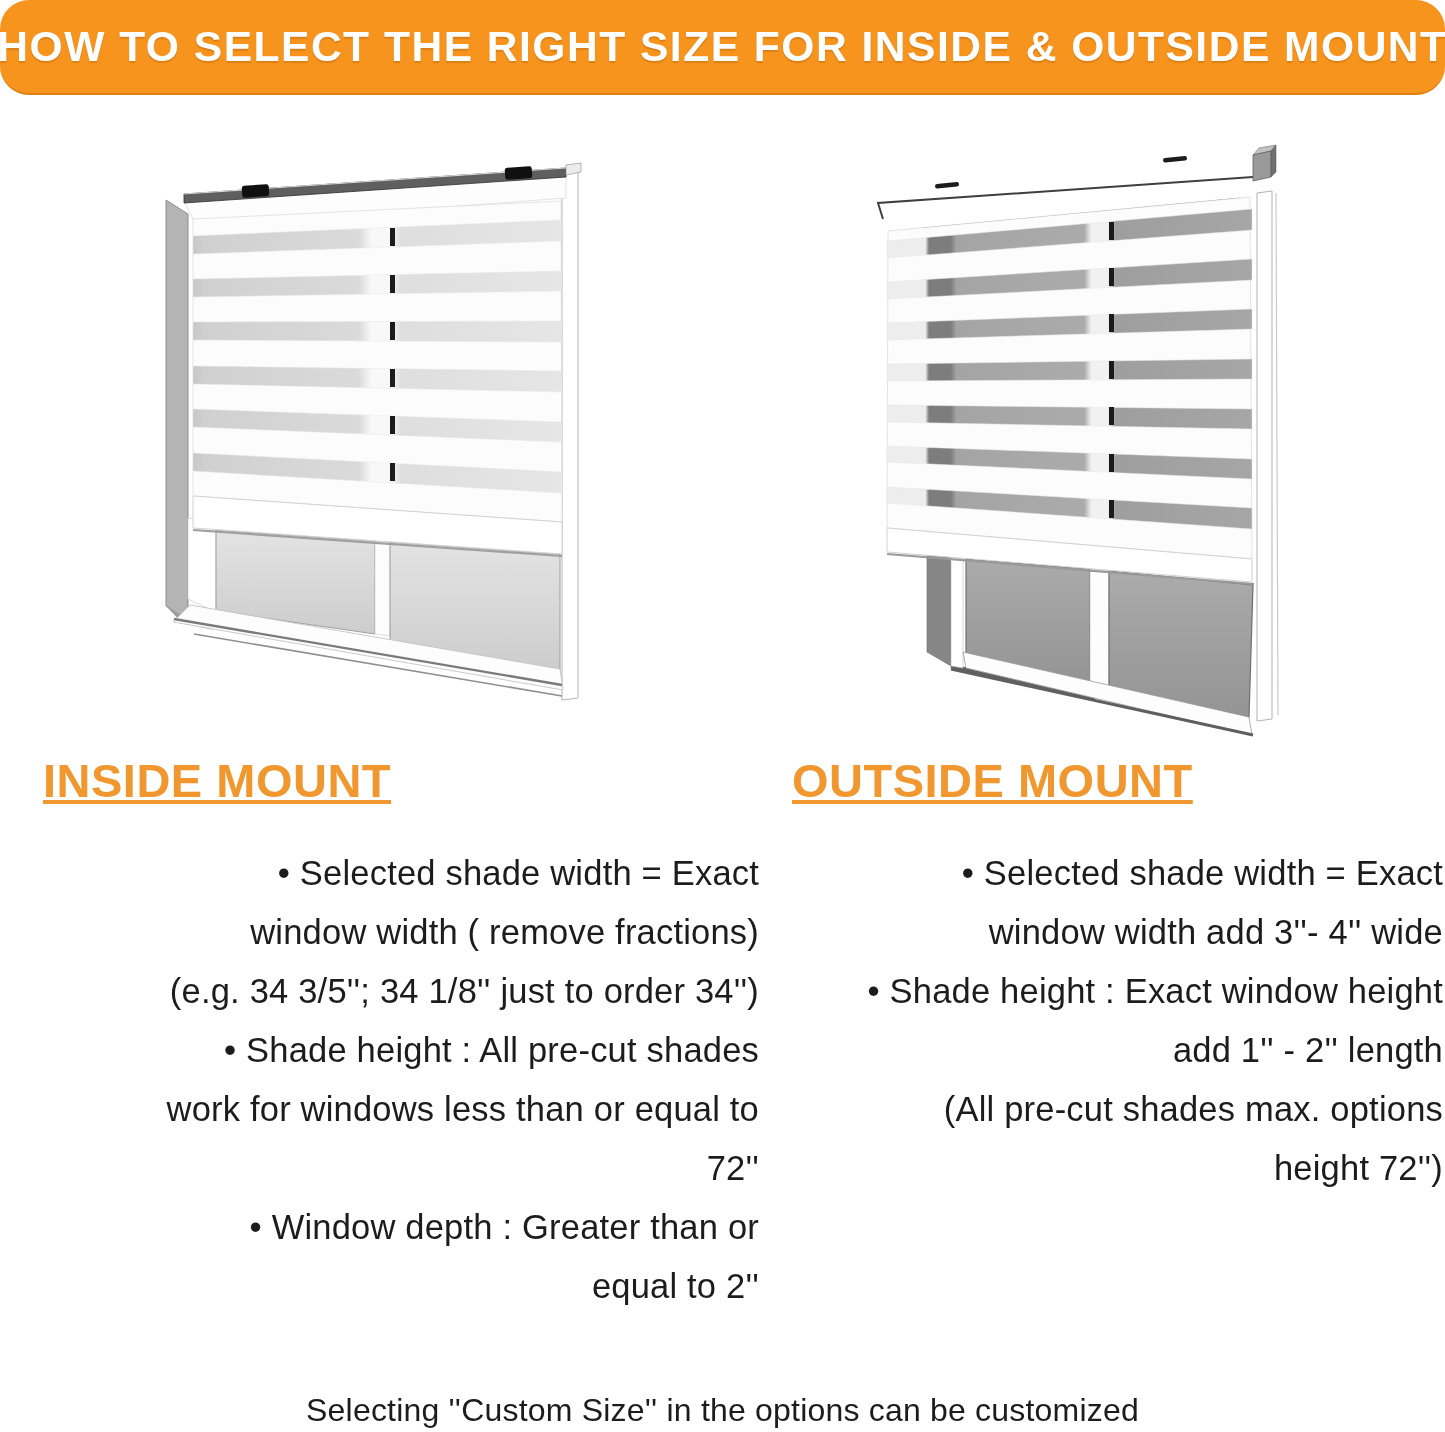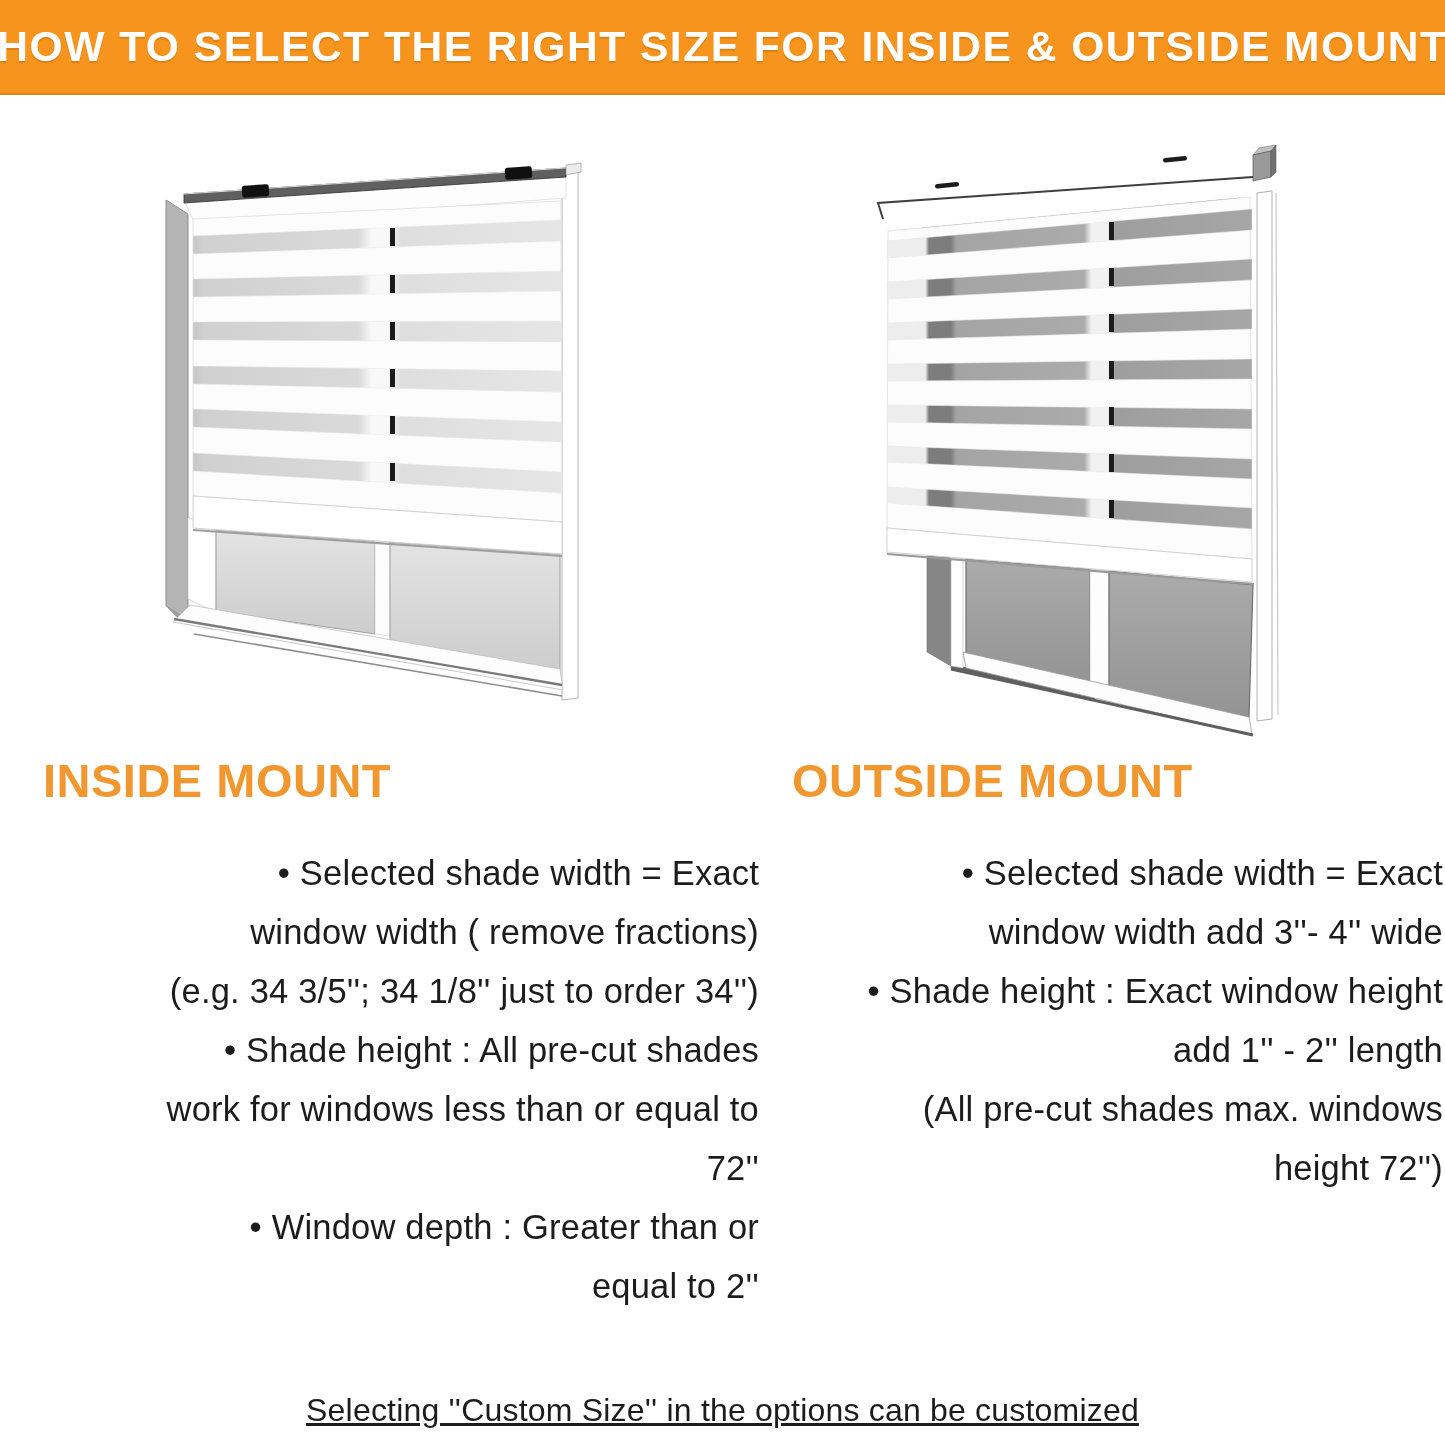--- a/index.html
+++ b/index.html
@@ -4,51 +4,51 @@
 <style>
   html,body{margin:0;padding:0;background:#ffffff;}
   .page{
     position:relative;width:1445px;height:1432px;overflow:hidden;background:#ffffff;
     font-family:"Liberation Sans","DejaVu Sans",sans-serif;
   }
   .banner{
     position:absolute;left:0;top:0;width:100%;height:93px;
     background:var(--banner-bg,#F7941D);
     border-bottom:2px solid #dd820f;
-    display:flex;align-items:center;justify-content:center;
+    display:flex;align-items:center;justify-content:center;border-radius:29px;
   }
   .banner-title{
     color:var(--banner-text,#ffffff);
     font-size:43px;font-weight:bold;letter-spacing:1.5px;white-space:nowrap;
     text-shadow:0 2px 1px rgba(120,60,0,0.22);
     transform:scaleX(0.99);
   }
   .illus{position:absolute;margin:0;padding:0;}
   .illus-left{left:160px;top:150px;width:430px;height:565px;}
   .illus-right{left:855px;top:135px;width:440px;height:605px;}
   .illus svg{display:block;width:100%;height:100%;}
   .heading{
     position:absolute;top:753px;margin:0;
     font-size:47px;font-weight:bold;letter-spacing:0.5px;
-    color:var(--heading-orange,#F0982F);white-space:nowrap;
+    color:var(--heading-orange,#F0982F);white-space:nowrap;text-decoration:underline;
   }
   .heading-left{left:43px;}
   .heading-right{left:744px;margin-left:48px;}
   .col{
     position:absolute;top:844px;
     font-size:34.5px;line-height:59px;letter-spacing:0.2px;
     color:var(--body-text,#1c1c1c);
   }
   .col-left{left:29px;width:730px;}
   .col-right{left:763px;width:680px;}
   .col .line{white-space:nowrap;text-align:right;}
   .footer-note{
     position:absolute;left:0;top:1392px;width:100%;
     text-align:center;font-size:32px;letter-spacing:0.2px;
-    color:var(--body-text,#1c1c1c);white-space:nowrap;text-decoration:underline;
+    color:var(--body-text,#1c1c1c);white-space:nowrap;
   }
 </style>
 </head>
 <body>
 
 <div class="page">
 
   <header class="banner">
     <div class="banner-title">HOW TO SELECT THE RIGHT SIZE FOR INSIDE &amp; OUTSIDE MOUNT</div>
   </header>
@@ -204,19 +204,19 @@
     <div class="line">72''</div>
     <div class="line">• Window depth : Greater than or</div>
     <div class="line">equal to 2''</div>
   </div>
 
   <div class="col col-right">
     <div class="line">• Selected shade width = Exact</div>
     <div class="line">window width add 3''- 4'' wide</div>
     <div class="line">• Shade height : Exact window height</div>
     <div class="line">add 1'' - 2'' length</div>
-    <div class="line">(All pre-cut shades max. windows</div>
+    <div class="line">(All pre-cut shades max. options</div>
     <div class="line">height 72'')</div>
   </div>
 
   <div class="footer-note">Selecting ''Custom Size'' in the options can be customized</div>
 
 </div>
 
 </body></html>

